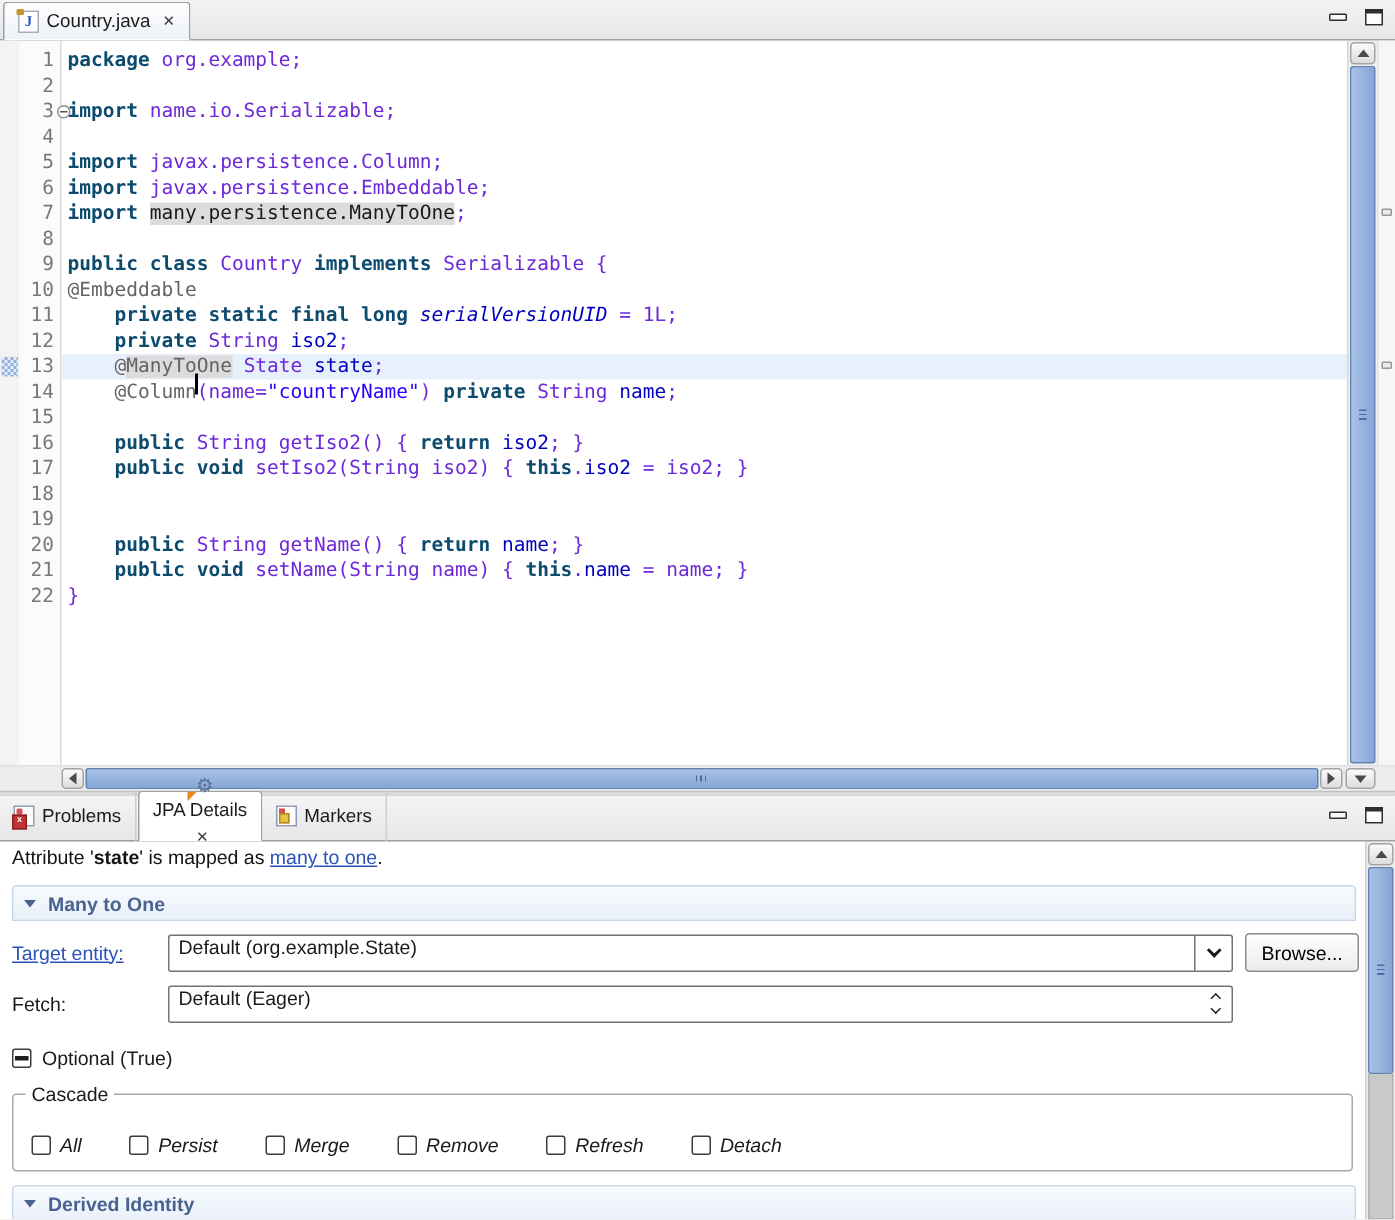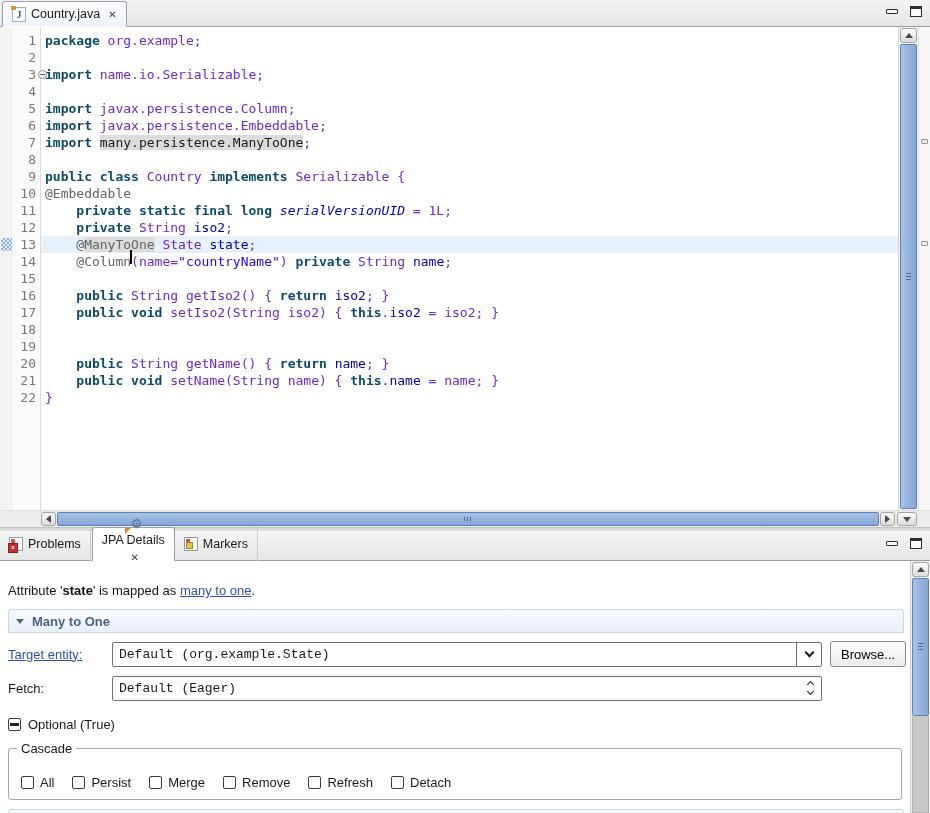--- a/index.html
+++ b/index.html
@@ -97,52 +97,52 @@
 
   
   .bottom-pane { height:282px; display:flex; flex-direction:column; }
   .panel-body { flex:1; display:flex; background:#fff; overflow:hidden; }
   .panel-content { flex:1; padding:0 2px 0 8px; overflow:hidden; position:relative; }
   .panel-scroll { width:20px; background:#efefef; border-left:1px solid #cccccc; display:flex; flex-direction:column; }
   .pthumb { height:138px; margin:0 1px; background:linear-gradient(90deg,#a9c2e6,#84a6d6);
     border:1px solid #6082b4; border-radius:2px; position:relative; }
   .ptrack { flex:1; margin:0 1px; background:#c9c9c7; border:1px solid #b2b2b0; border-top:none; }
 
-  .attr-line { margin-top:22px; height:17px; font-size:13px; color:#141414; }
+  .attr-line { margin-top:3px; height:17px; font-size:13px; color:#141414; }
   .attr-line b { font-weight:bold; }
   .link { color:#2a52b8; text-decoration:underline; cursor:pointer; }
 
   .section-hdr { margin-top:9px; margin-right:4px; height:24px; display:flex; align-items:center; gap:8px;
     padding:0 7px; background:linear-gradient(#f8fbfe,#e9f0f9); border:1px solid #c9d6e8;
     border-radius:3px 3px 0 0; color:#4a6290; font-weight:bold; font-size:13px; }
   .twistie { width:0; height:0; border-left:4px solid transparent; border-right:4px solid transparent;
     border-top:5px solid #4a6290; }
   .derived { margin-top:9px; }
 
   .form-row { display:flex; align-items:center; margin-top:8px; height:26px; }
   .form-label { width:104px; flex:none; font-size:13px; }
   .combo { width:710px; height:25px; background:#fff; border:1px solid #737373; border-radius:2px;
-    display:flex; align-items:center; font-size:13px; cursor:default;font-family:Liberation Mono, monospace; }
+    display:flex; font-size:13px; cursor:default; }
   .combo .val { flex:1; padding-left:6px; }
   .dd { width:25px; align-self:stretch; border-left:1px solid #737373; display:flex; align-items:center; justify-content:center; }
   .chev-dn { width:7px; height:7px; border-left:2px solid #1c1c1c; border-bottom:2px solid #1c1c1c;
     transform:rotate(-45deg); margin-top:-3px; }
   .spin { width:22px; align-self:stretch; display:flex; flex-direction:column; align-items:center; justify-content:center; gap:2px; }
   .chev-s-up { width:5px; height:5px; border-left:1.5px solid #1c1c1c; border-top:1.5px solid #1c1c1c; transform:rotate(45deg); }
   .chev-s-dn { width:5px; height:5px; border-left:1.5px solid #1c1c1c; border-bottom:1.5px solid #1c1c1c; transform:rotate(-45deg); }
   .btn { height:26px; margin-left:8px; padding:0 10px; font-size:13px; font-family:"Liberation Sans",sans-serif;
     background:linear-gradient(#fefefe,#ebebe9); border:1px solid #8a8a8a; border-radius:3px; }
 
   .check-row { display:flex; align-items:center; gap:7px; margin-top:16px; height:15px; font-size:13px; }
   .cb { width:13px; height:13px; flex:none; background:#fff; border:1px solid #3c3c3c; border-radius:2px; position:relative; }
   .cb.tri::after { content:""; position:absolute; left:1px; right:1px; top:4px; height:3px; background:#1e1e1e; }
 
   .group { margin-top:16px; margin-right:6px; height:52px; border:1px solid #a8a8a8; border-radius:3px; position:relative; }
   .group-title { position:absolute; top:-8px; left:8px; background:#fff; padding:0 4px; font-size:13px; }
-  .group-options { position:absolute; left:12px; bottom:9px; display:flex; gap:18px; align-items:flex-start; }
+  .group-options { position:absolute; left:12px; bottom:9px; display:flex; gap:32px; align-items:flex-start;font-style:italic; }
   .opt { display:flex; align-items:center; gap:6px; font-size:13px; }
 </style>
 </head>
 <body>
 
 <div class="app">
 
   <section class="editor-pane">
     <div class="tabbar etabbar">
       <div class="tab active">

